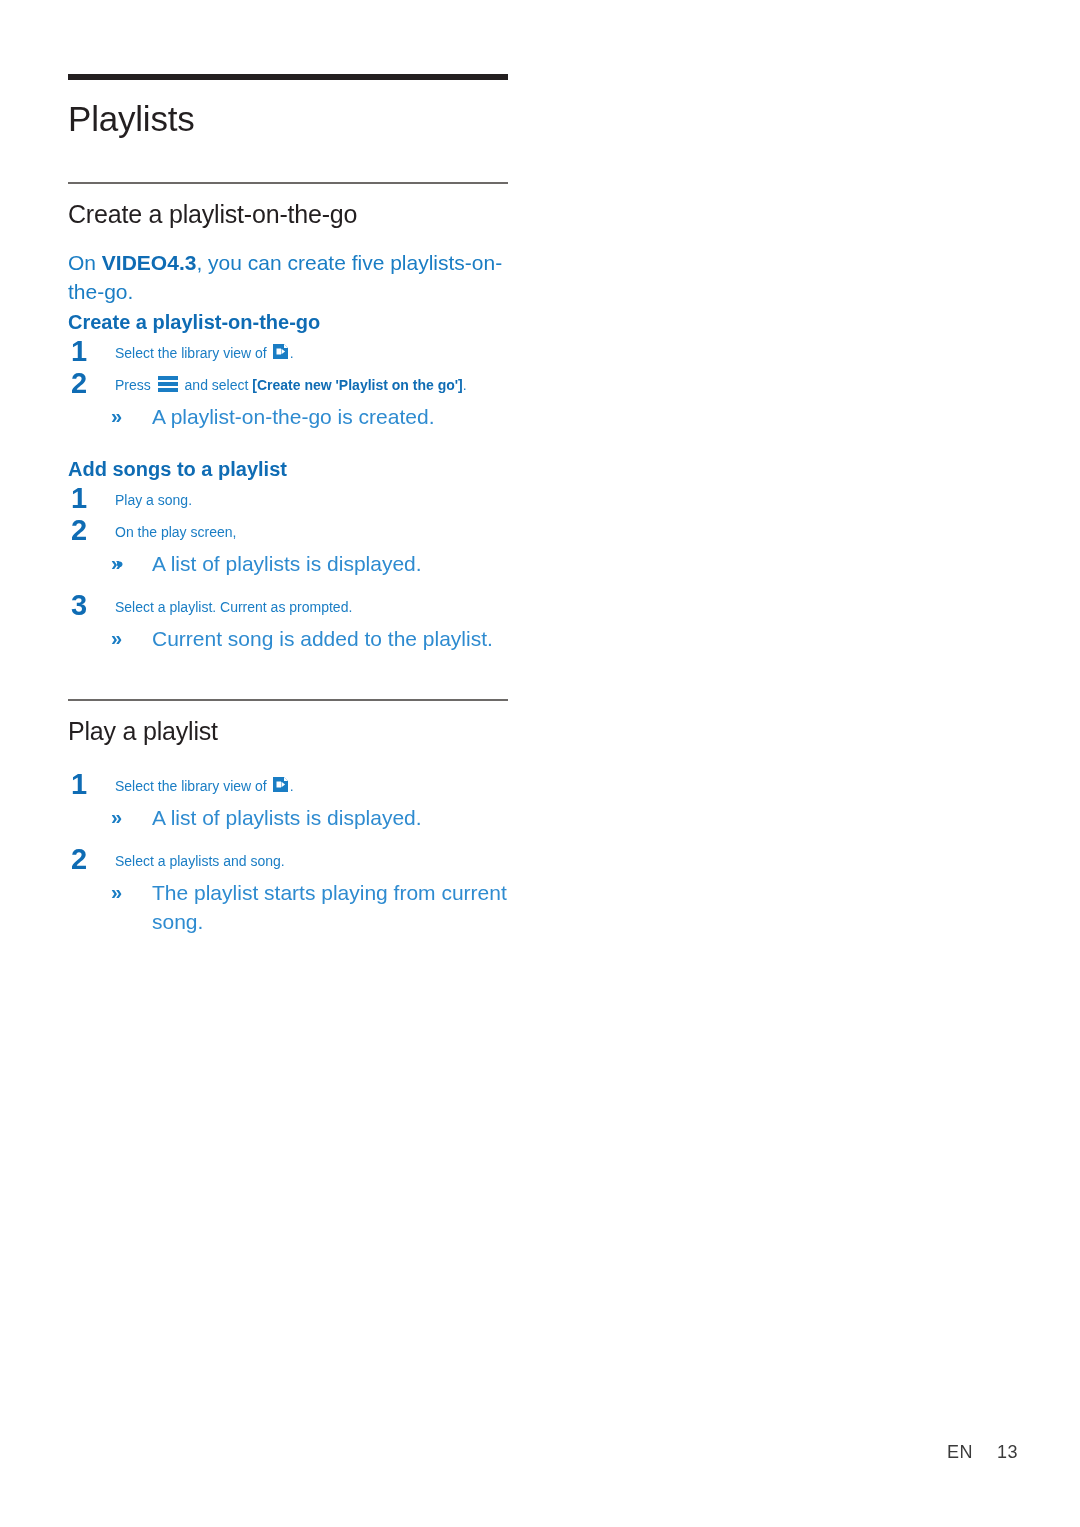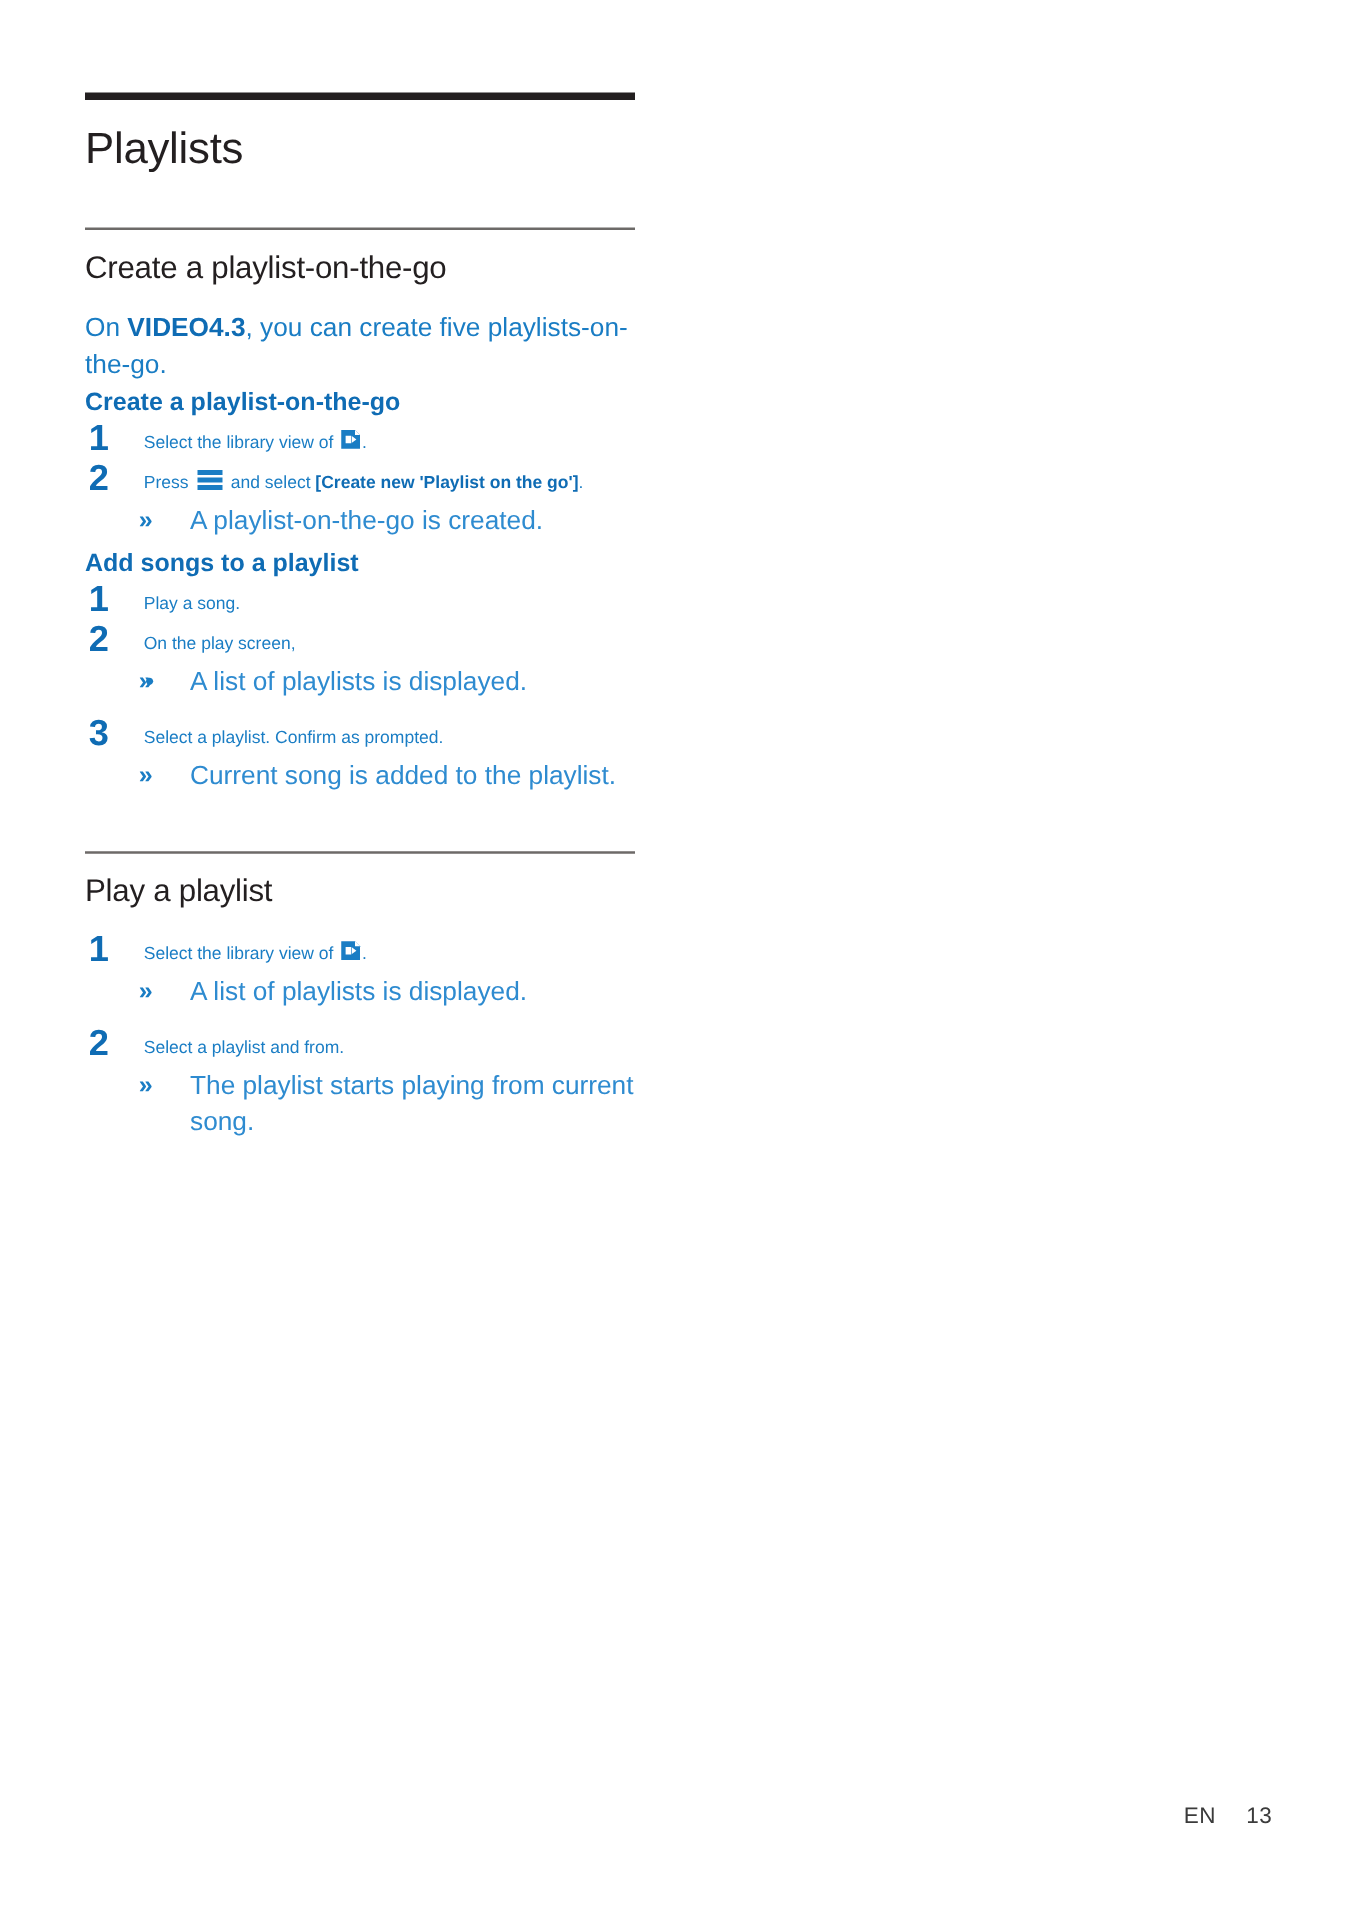--- a/index.html
+++ b/index.html
@@ -105,21 +105,21 @@
   }
   .step-text {
     font-size: 14px;
     line-height: 30px;
     color: #1a7dc4;
   }
   .step-text b { font-weight: 700; color: #0f6cb4; }
 
   
   .gap-top { margin-top: 14px; }
-  .gap-top-sm { margin-top: 6px; }
+  .gap-top-sm { margin-top: 24px; }
 
   
   .result {
     position: relative;
     padding-left: 84px;
     margin: 0;
   }
   .result-marker {
     position: absolute;
     left: 43px;
@@ -251,21 +251,21 @@
       <span class="bullet-marker">•</span>
     </div>
 
     <div class="result">
       <span class="result-marker">»</span>
       <span class="result-text">A list of playlists is displayed.</span>
     </div>
 
     <div class="step gap-top">
       <span class="step-num">3</span>
-      <span class="step-text">Select a playlist. Confirm as prompted.</span>
+      <span class="step-text">Select a playlist. Current as prompted.</span>
     </div>
 
     <div class="result">
       <span class="result-marker">»</span>
       <span class="result-text">Current song is added to the playlist.</span>
     </div>
 
     <div style="height:46px"></div>
     <div class="rule-thin"></div>
     <h2 class="section-title">Play a playlist</h2>
@@ -280,21 +280,21 @@
             </svg></span><span>.</span></span>
     </div>
 
     <div class="result">
       <span class="result-marker">»</span>
       <span class="result-text">A list of playlists is displayed.</span>
     </div>
 
     <div class="step gap-top">
       <span class="step-num">2</span>
-      <span class="step-text">Select a playlist and from.</span>
+      <span class="step-text">Select a playlists and song.</span>
     </div>
 
     <div class="result">
       <span class="result-marker">»</span>
       <span class="result-text">The playlist starts playing from current song.</span>
     </div>
 
   </div>
 
   <div class="footer">

